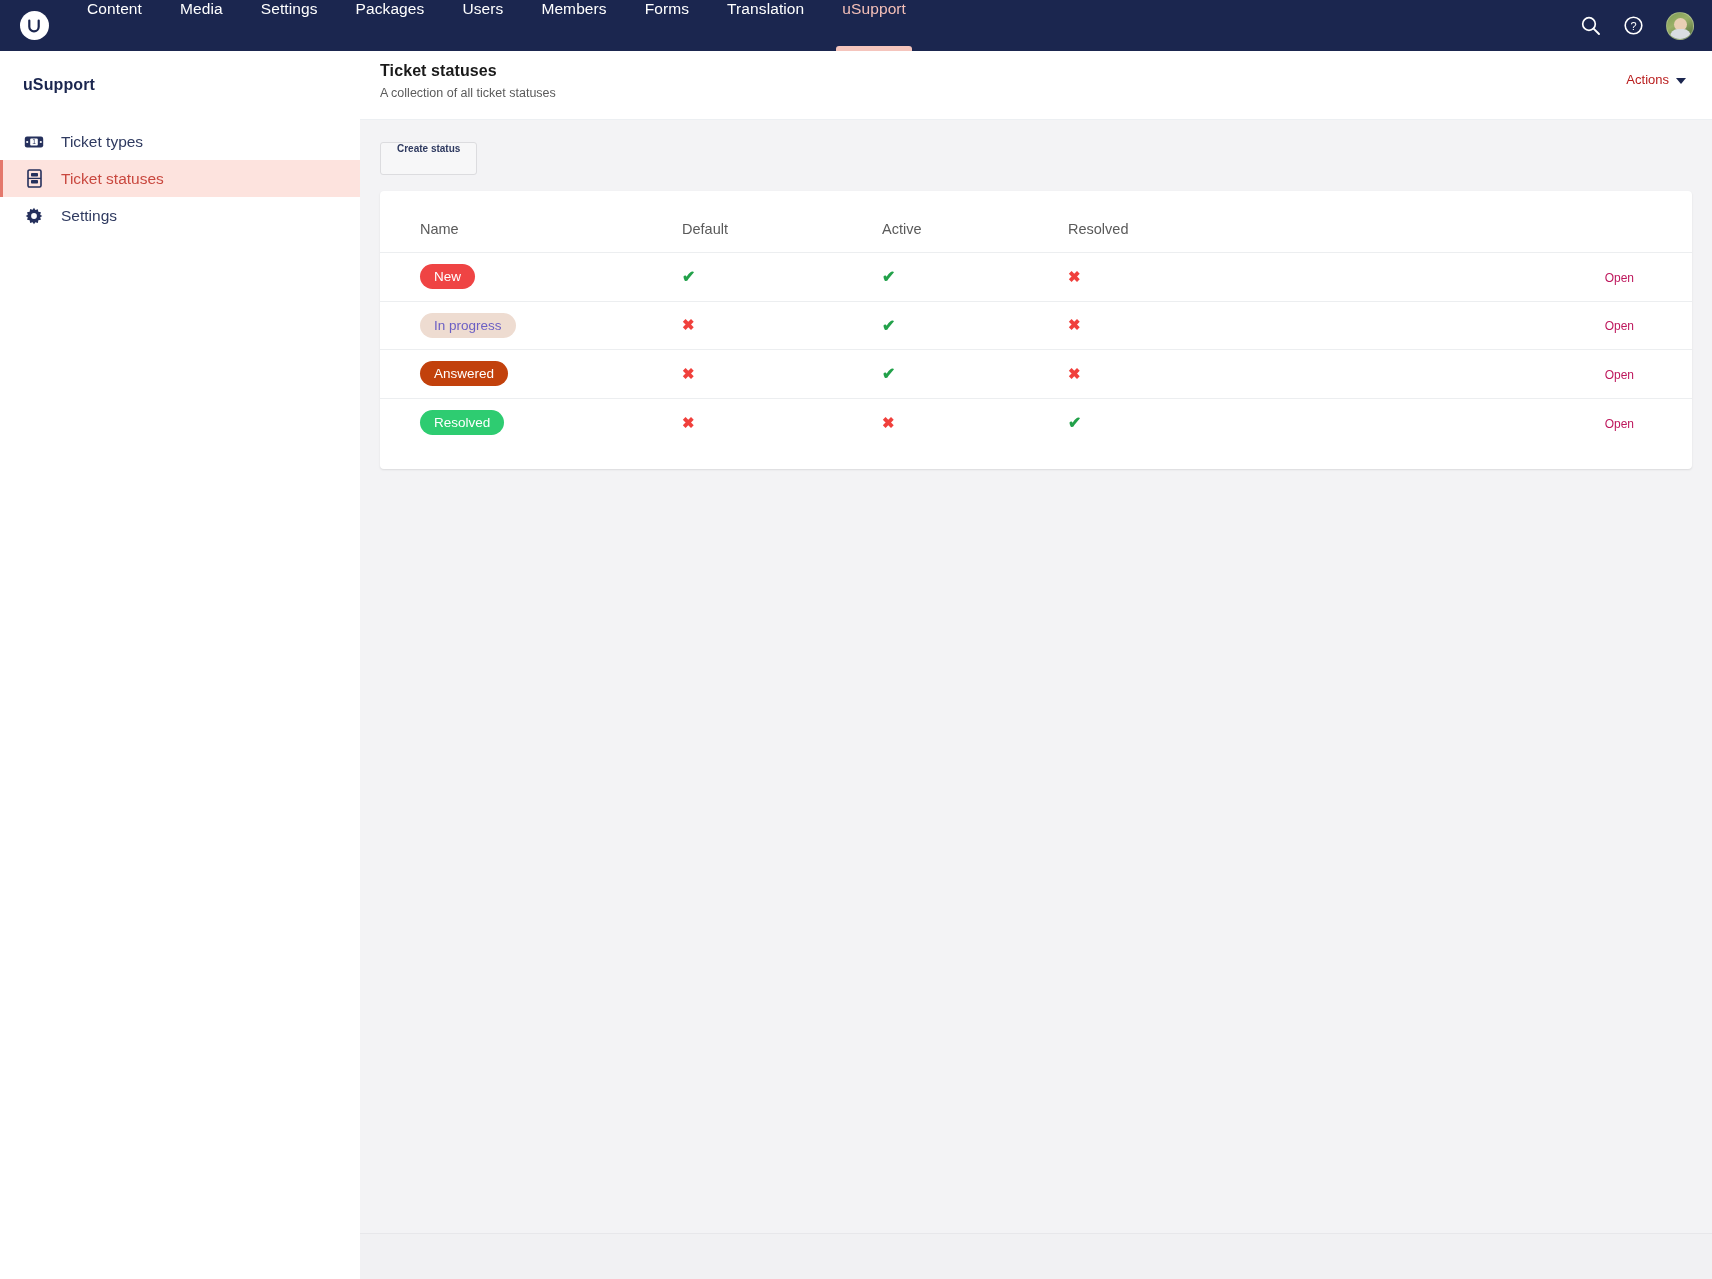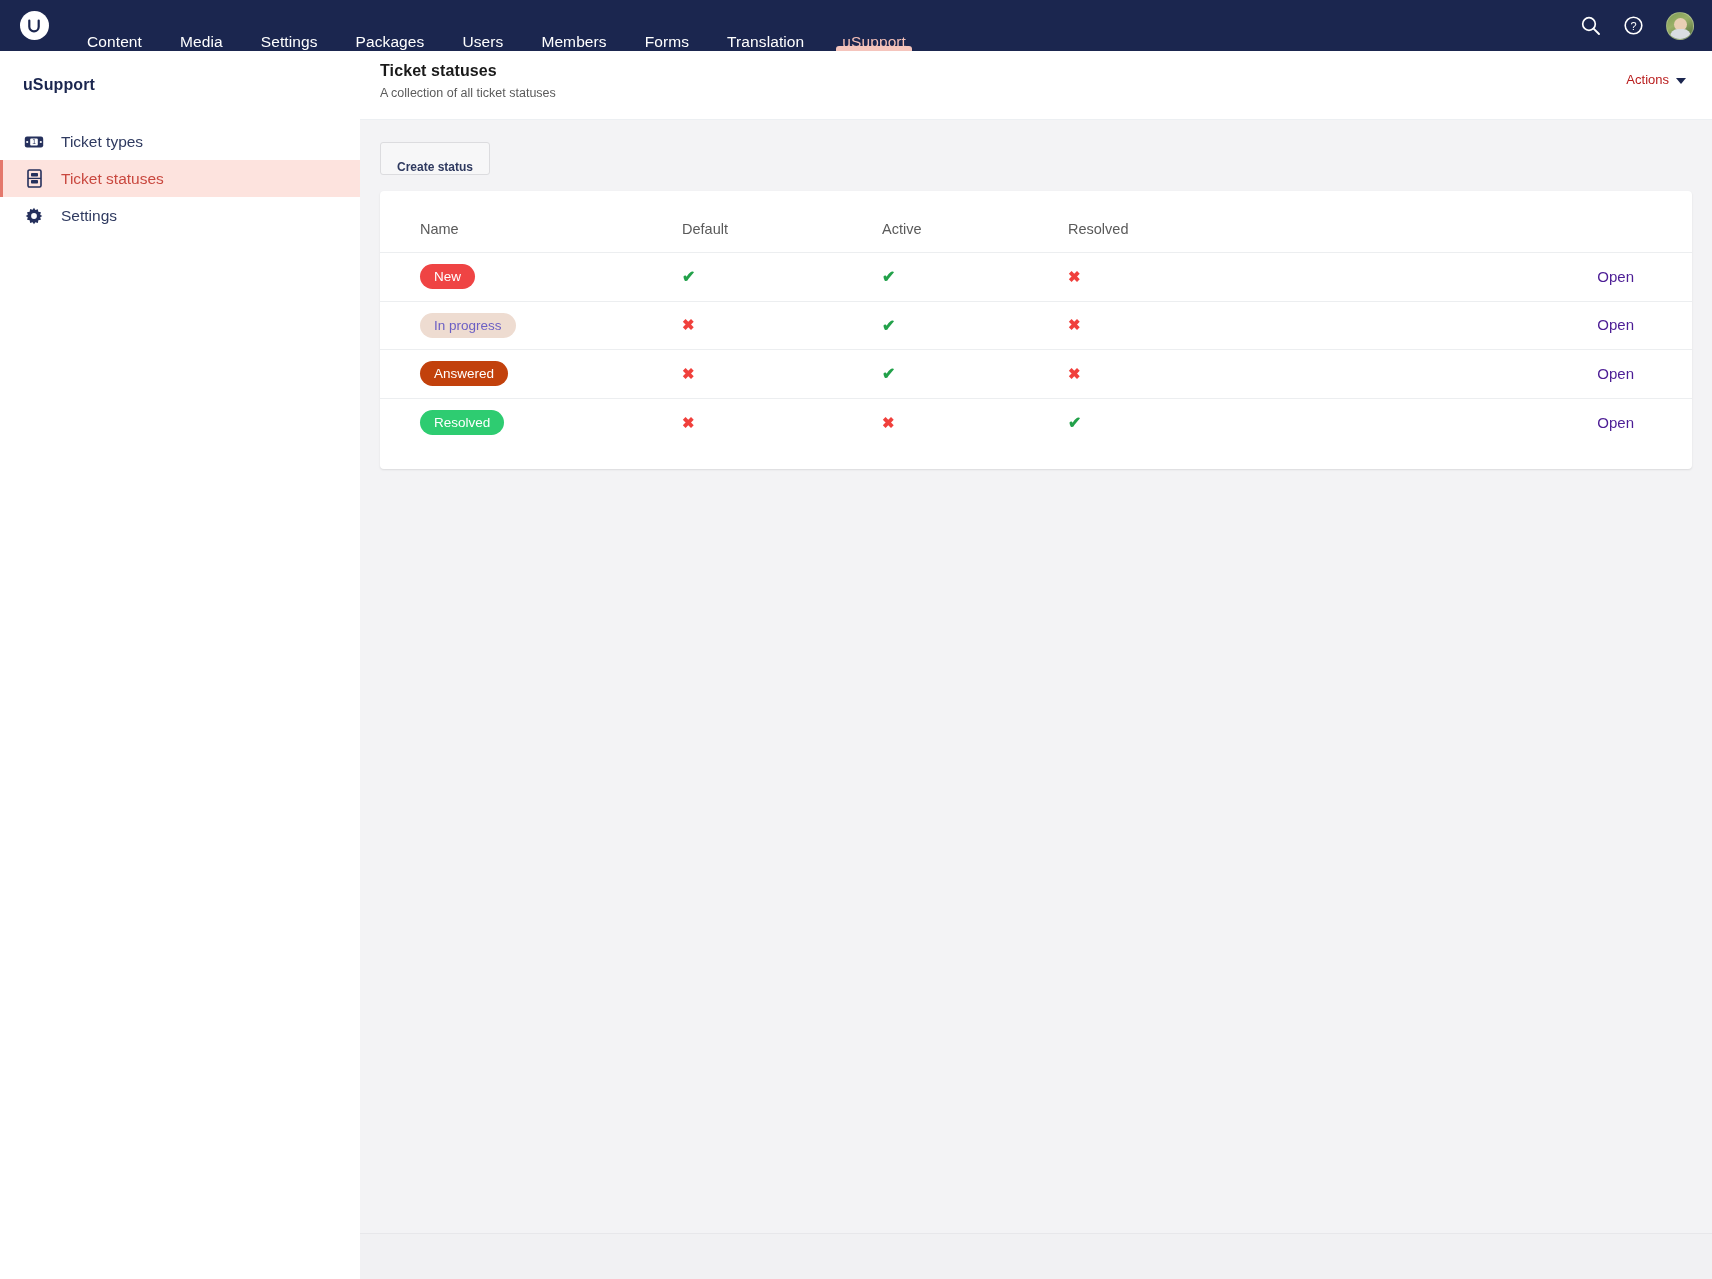--- a/index.html
+++ b/index.html
@@ -25,21 +25,21 @@
   }
   .logo {
     width: 29px; height: 29px; border-radius: 50%;
     background: #fff;
     display: flex; align-items: center; justify-content: center;
   }
   .logo svg { display:block; }
   .nav-items { display: flex; align-items: stretch; height: 51px; }
   .nav-item {
     position: relative;
-    display: flex; align-items: flex-end; justify-content: center;
+    display: flex; align-items: flex-start; justify-content: center;
     padding: 0 19px;
     color: #ffffff;
     font-size: 15.5px;
     letter-spacing: .1px;
     cursor: pointer;
     height: 51px;
   }
   .nav-item.active { color: #f5c0b8; }
   .nav-item.active::after {
     content: "";
@@ -138,25 +138,25 @@
   
   .main {
     position: absolute; top: 120px; left: 360px;
     width: 1352px; height: 1113px;
     background: #f3f3f5;
     overflow: hidden;
   }
   .create-btn {
     position: absolute; left: 20px; top: 22px;
     height: 33px; padding: 0 16px;
-    display: flex; align-items: flex-end;
+    display: flex; align-items: flex-start;
     background: #f7f7f8;
     border: 1px solid #dcdcdf;
     border-radius: 3px;
-    font-size: 12px; font-weight: bold; color: #2f3a60;
+    font-size: 10px; font-weight: bold; color: #2f3a60;
     cursor: pointer;
     font-family: "Liberation Sans", sans-serif;
   }
 
   .card {
     position: absolute; left: 20px; top: 71px;
     width: 1312px;
     background: #ffffff;
     border-radius: 4px;
     box-shadow: 0 1px 2px rgba(0,0,0,.10);
@@ -197,21 +197,21 @@
   }
   .tick {
     font-size: 16px; color: #22a14a; font-weight: bold;
     display:inline-block;
   }
   .cross {
     font-size: 15px; color: #f0403c; font-weight: bold;
     display:inline-block;
   }
   .open-link {
-    font-size: 15px; color: #4c1d95; cursor: pointer;
+    font-size: 12px; color: #be185d; cursor: pointer;
   }
 
   .footer-bar {
     position: absolute; left: 360px; top: 1233px;
     width: 1352px; height: 46px;
     background: #f1f1f3;
     border-top: 1px solid #e7e7ea;
   }
 </style>
 </head>

